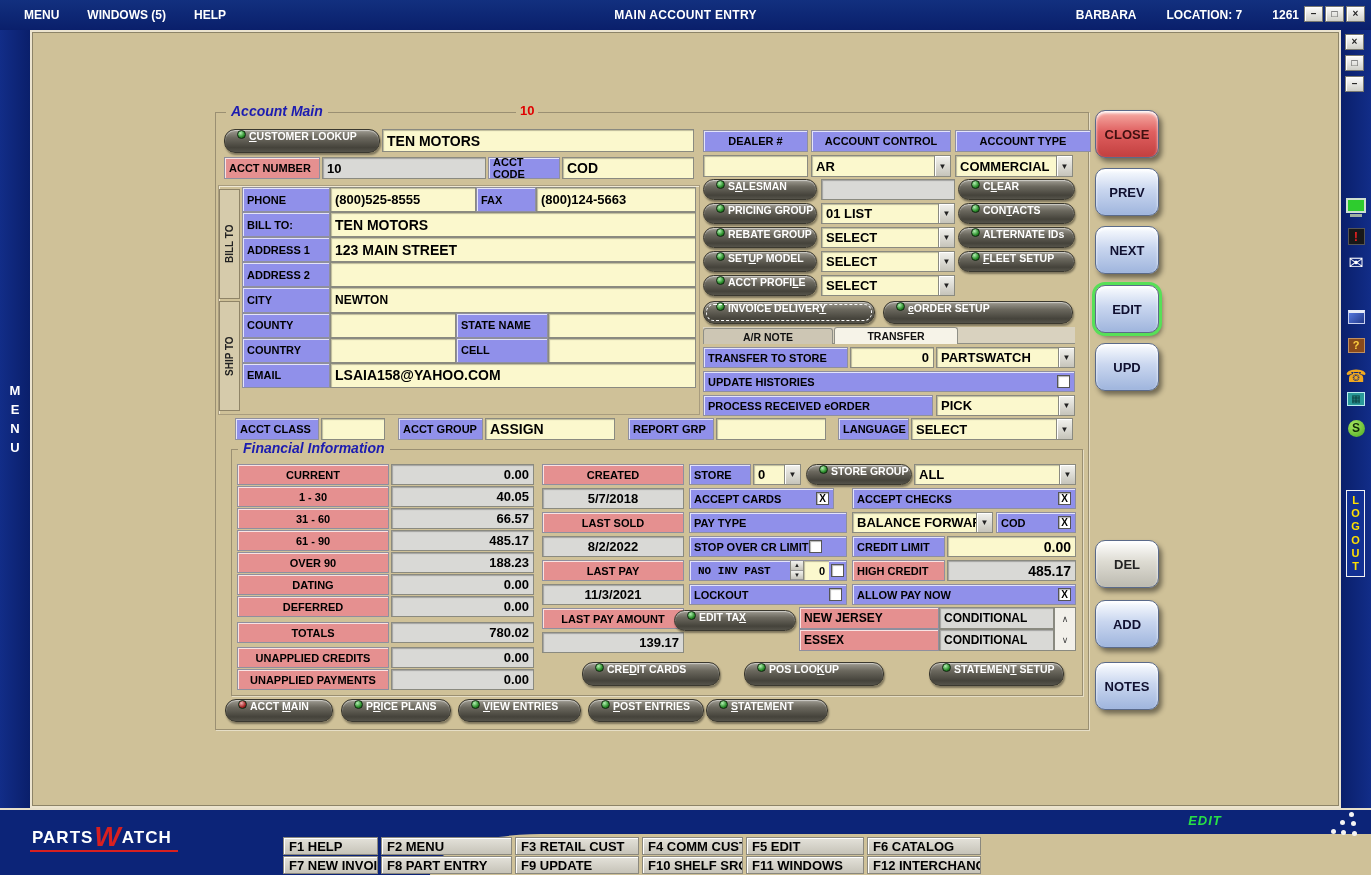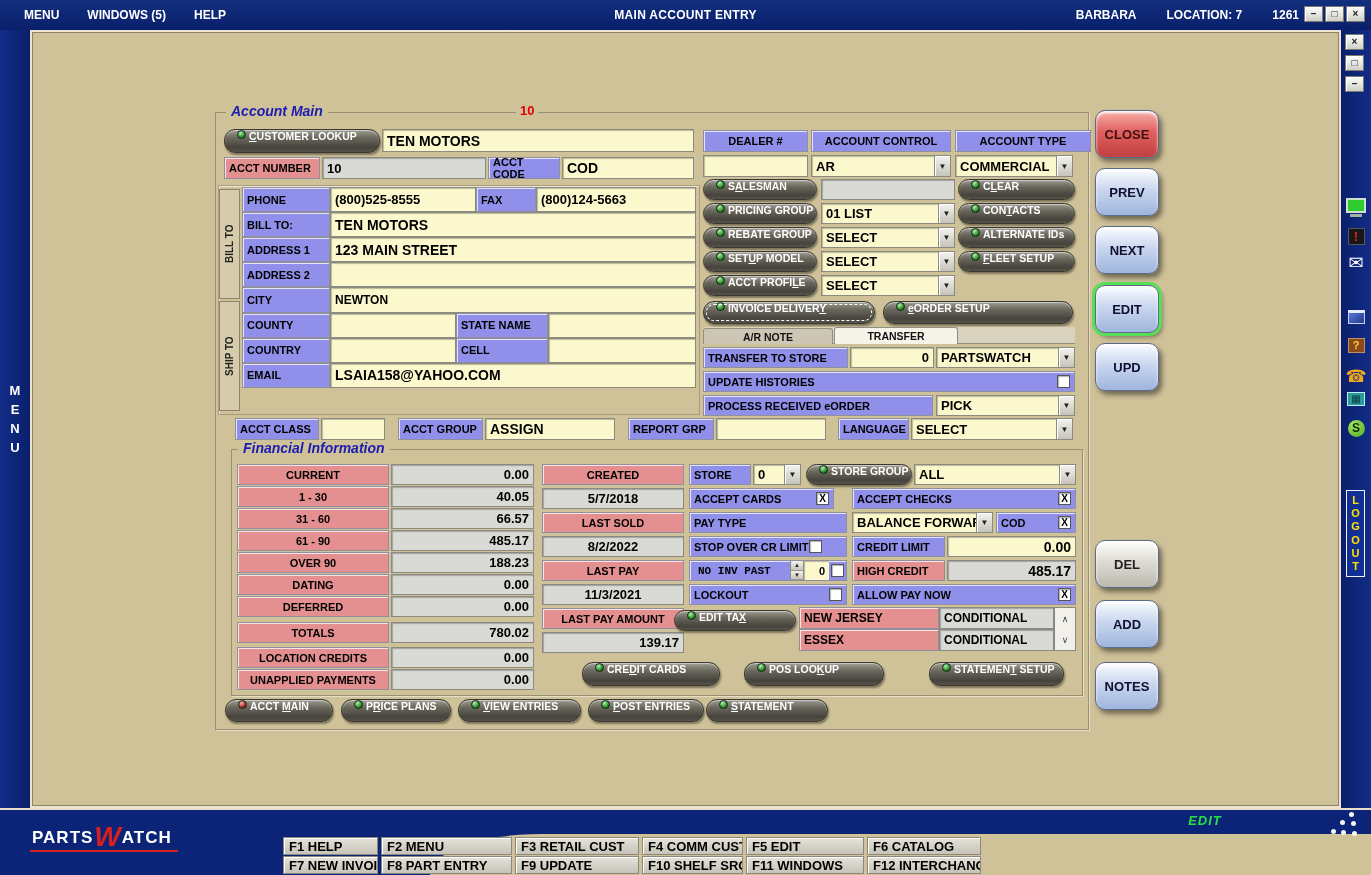--- a/index.html
+++ b/index.html
@@ -355,21 +355,21 @@
         <div class="fld gray right abs" style="left:159px;top:80px;width:143px;height:21px;">485.17</div>
         <div class="lbl pink center abs" style="left:5px;top:102px;width:152px;height:21px;">OVER 90</div>
         <div class="fld gray right abs" style="left:159px;top:102px;width:143px;height:21px;">188.23</div>
         <div class="lbl pink center abs" style="left:5px;top:124px;width:152px;height:21px;">DATING</div>
         <div class="fld gray right abs" style="left:159px;top:124px;width:143px;height:21px;">0.00</div>
         <div class="lbl pink center abs" style="left:5px;top:146px;width:152px;height:21px;">DEFERRED</div>
         <div class="fld gray right abs" style="left:159px;top:146px;width:143px;height:21px;">0.00</div>
 
         <div class="lbl pink center abs" style="left:5px;top:172px;width:152px;height:21px;">TOTALS</div>
         <div class="fld gray right abs" style="left:159px;top:172px;width:143px;height:21px;">780.02</div>
-        <div class="lbl pink center abs" style="left:5px;top:197px;width:152px;height:21px;">LOCATION CREDITS</div>
+        <div class="lbl pink center abs" style="left:5px;top:197px;width:152px;height:21px;">UNAPPLIED CREDITS</div>
         <div class="fld gray right abs" style="left:159px;top:197px;width:143px;height:21px;">0.00</div>
         <div class="lbl pink center abs" style="left:5px;top:219px;width:152px;height:21px;">UNAPPLIED PAYMENTS</div>
         <div class="fld gray right abs" style="left:159px;top:219px;width:143px;height:21px;">0.00</div>
 
         <div class="lbl pink center abs" style="left:310px;top:14px;width:142px;height:21px;">CREATED</div>
         <div class="fld gray center abs" style="left:310px;top:38px;width:142px;height:21px;">5/7/2018</div>
         <div class="lbl pink center abs" style="left:310px;top:62px;width:142px;height:21px;">LAST SOLD</div>
         <div class="fld gray center abs" style="left:310px;top:86px;width:142px;height:21px;">8/2/2022</div>
         <div class="lbl pink center abs" style="left:310px;top:110px;width:142px;height:21px;">LAST PAY</div>
         <div class="fld gray center abs" style="left:310px;top:134px;width:142px;height:21px;">11/3/2021</div>

